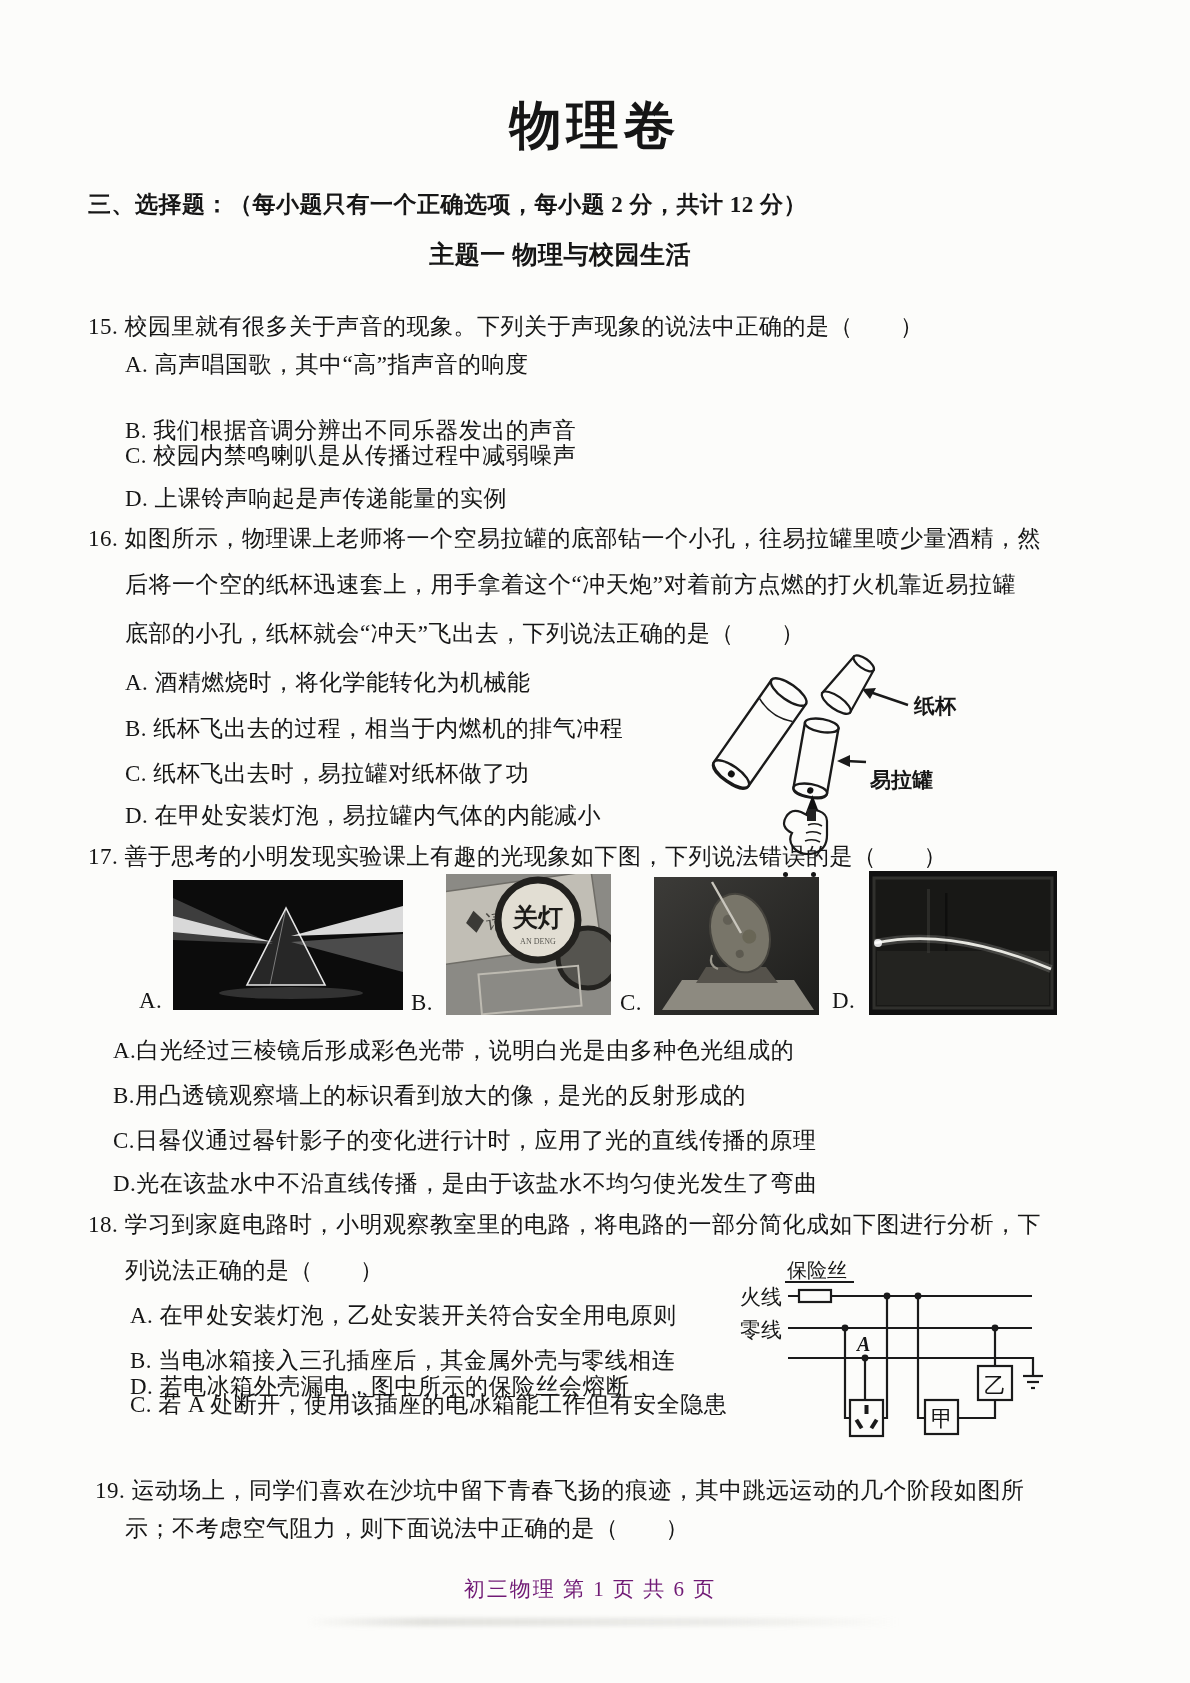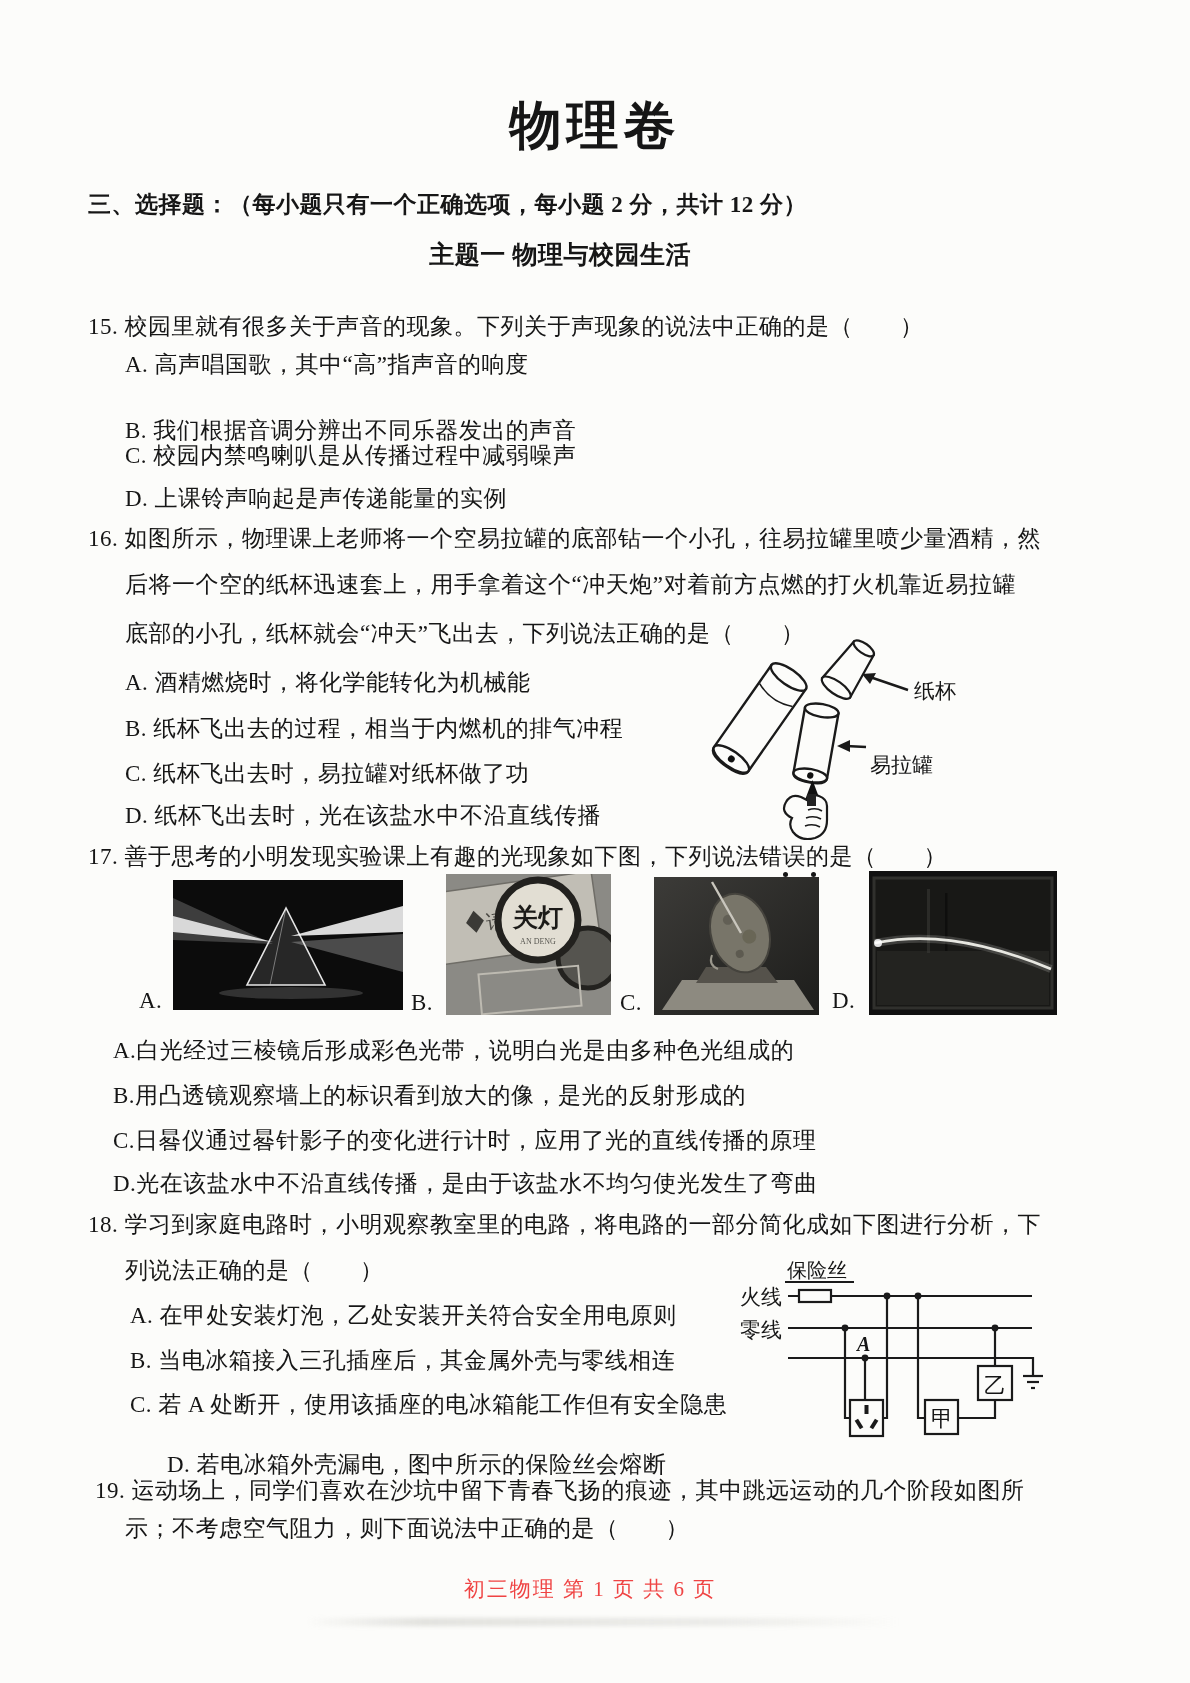--- a/index.html
+++ b/index.html
@@ -23,21 +23,21 @@
   .title{
     left:0;width:100%;text-align:center;
     font-size:52px;font-weight:bold;letter-spacing:5px;line-height:52px;
   }
   .theme{
     left:0;width:1120px;text-align:center;
     font-size:25px;font-weight:bold;
   }
   .footer{
     left:0;width:1180px;text-align:center;
-    font-size:21px;letter-spacing:2px;color:#ef4444;
+    font-size:21px;letter-spacing:2px;color:#701a75;
   }
   .photo{position:absolute;}
   .photo svg{display:block;}
   .figure{position:absolute;}
   .emph-dot{
     position:absolute;width:5px;height:5px;border-radius:50%;
     background:#161616;
   }
   .smudge{
     position:absolute;left:305px;top:1618px;width:595px;height:8px;
@@ -59,23 +59,23 @@
   <div class="ln" style="left:125px;top:416px;">B. 我们根据音调分辨出不同乐器发出的声音</div>
   <div class="ln" style="left:125px;top:441px;">C. 校园内禁鸣喇叭是从传播过程中减弱噪声</div>
   <div class="ln" style="left:125px;top:484px;">D. 上课铃声响起是声传递能量的实例</div>
 
   <div class="ln" style="left:88px;top:524px;">16. 如图所示，物理课上老师将一个空易拉罐的底部钻一个小孔，往易拉罐里喷少量酒精，然</div>
   <div class="ln" style="left:125px;top:570px;">后将一个空的纸杯迅速套上，用手拿着这个“冲天炮”对着前方点燃的打火机靠近易拉罐</div>
   <div class="ln" style="left:125px;top:619px;">底部的小孔，纸杯就会“冲天”飞出去，下列说法正确的是（　　）</div>
   <div class="ln" style="left:125px;top:668px;">A. 酒精燃烧时，将化学能转化为机械能</div>
   <div class="ln" style="left:125px;top:714px;">B. 纸杯飞出去的过程，相当于内燃机的排气冲程</div>
   <div class="ln" style="left:125px;top:759px;">C. 纸杯飞出去时，易拉罐对纸杯做了功</div>
-  <div class="ln" style="left:125px;top:801px;">D. 纸杯飞出去时，光在该盐水中不沿直线传播</div>
-
-  <div class="figure" style="left:680px;top:596px;">
+  <div class="ln" style="left:125px;top:801px;">D. 在甲处安装灯泡，易拉罐内气体的内能减小</div>
+
+  <div class="figure" style="left:680px;top:611px;font-weight:bold;">
     <svg width="400" height="244" viewBox="0 0 400 244">
 
       <g transform="rotate(35 80 122)" fill="#fcfcfa" stroke="#1a1a1a" stroke-width="2.4">
         <path d="M59,72 L59,172 Q59,181 80,181 Q101,181 101,172 L101,72 Z"></path>
         <ellipse cx="80" cy="72" rx="21" ry="8"></ellipse>
         <path d="M60,94 Q80,103 100,94" fill="none" stroke-width="1.6"></path>
         <ellipse cx="80" cy="172" rx="21" ry="8"></ellipse>
         <circle cx="80" cy="172" r="3.4" fill="#111" stroke="none"></circle>
       </g>
 
@@ -194,21 +194,21 @@
   <div class="ln" style="left:113px;top:1036px;">A.白光经过三棱镜后形成彩色光带，说明白光是由多种色光组成的</div>
   <div class="ln" style="left:113px;top:1081px;">B.用凸透镜观察墙上的标识看到放大的像，是光的反射形成的</div>
   <div class="ln" style="left:113px;top:1126px;">C.日晷仪通过晷针影子的变化进行计时，应用了光的直线传播的原理</div>
   <div class="ln" style="left:113px;top:1169px;">D.光在该盐水中不沿直线传播，是由于该盐水不均匀使光发生了弯曲</div>
 
   <div class="ln" style="left:88px;top:1210px;">18. 学习到家庭电路时，小明观察教室里的电路，将电路的一部分简化成如下图进行分析，下</div>
   <div class="ln" style="left:125px;top:1256px;">列说法正确的是（　　）</div>
   <div class="ln" style="left:130px;top:1301px;">A. 在甲处安装灯泡，乙处安装开关符合安全用电原则</div>
   <div class="ln" style="left:130px;top:1346px;">B. 当电冰箱接入三孔插座后，其金属外壳与零线相连</div>
   <div class="ln" style="left:130px;top:1390px;">C. 若 A 处断开，使用该插座的电冰箱能工作但有安全隐患</div>
-  <div class="ln" style="left:130px;top:1450px;margin-left:37px;">D. 若电冰箱外壳漏电，图中所示的保险丝会熔断</div>
+  <div class="ln" style="left:130px;top:1372px;">D. 若电冰箱外壳漏电，图中所示的保险丝会熔断</div>
 
   <div class="figure" style="left:735px;top:1252px;">
     <svg width="330" height="205" viewBox="0 0 330 205">
       <g stroke="#1a1a1a" stroke-width="2.2" fill="none">
 
         <line x1="53" y1="44" x2="297" y2="44"></line>
 
         <line x1="53" y1="76" x2="297" y2="76"></line>
 
         <path d="M53,106 H298 V124"></path>

